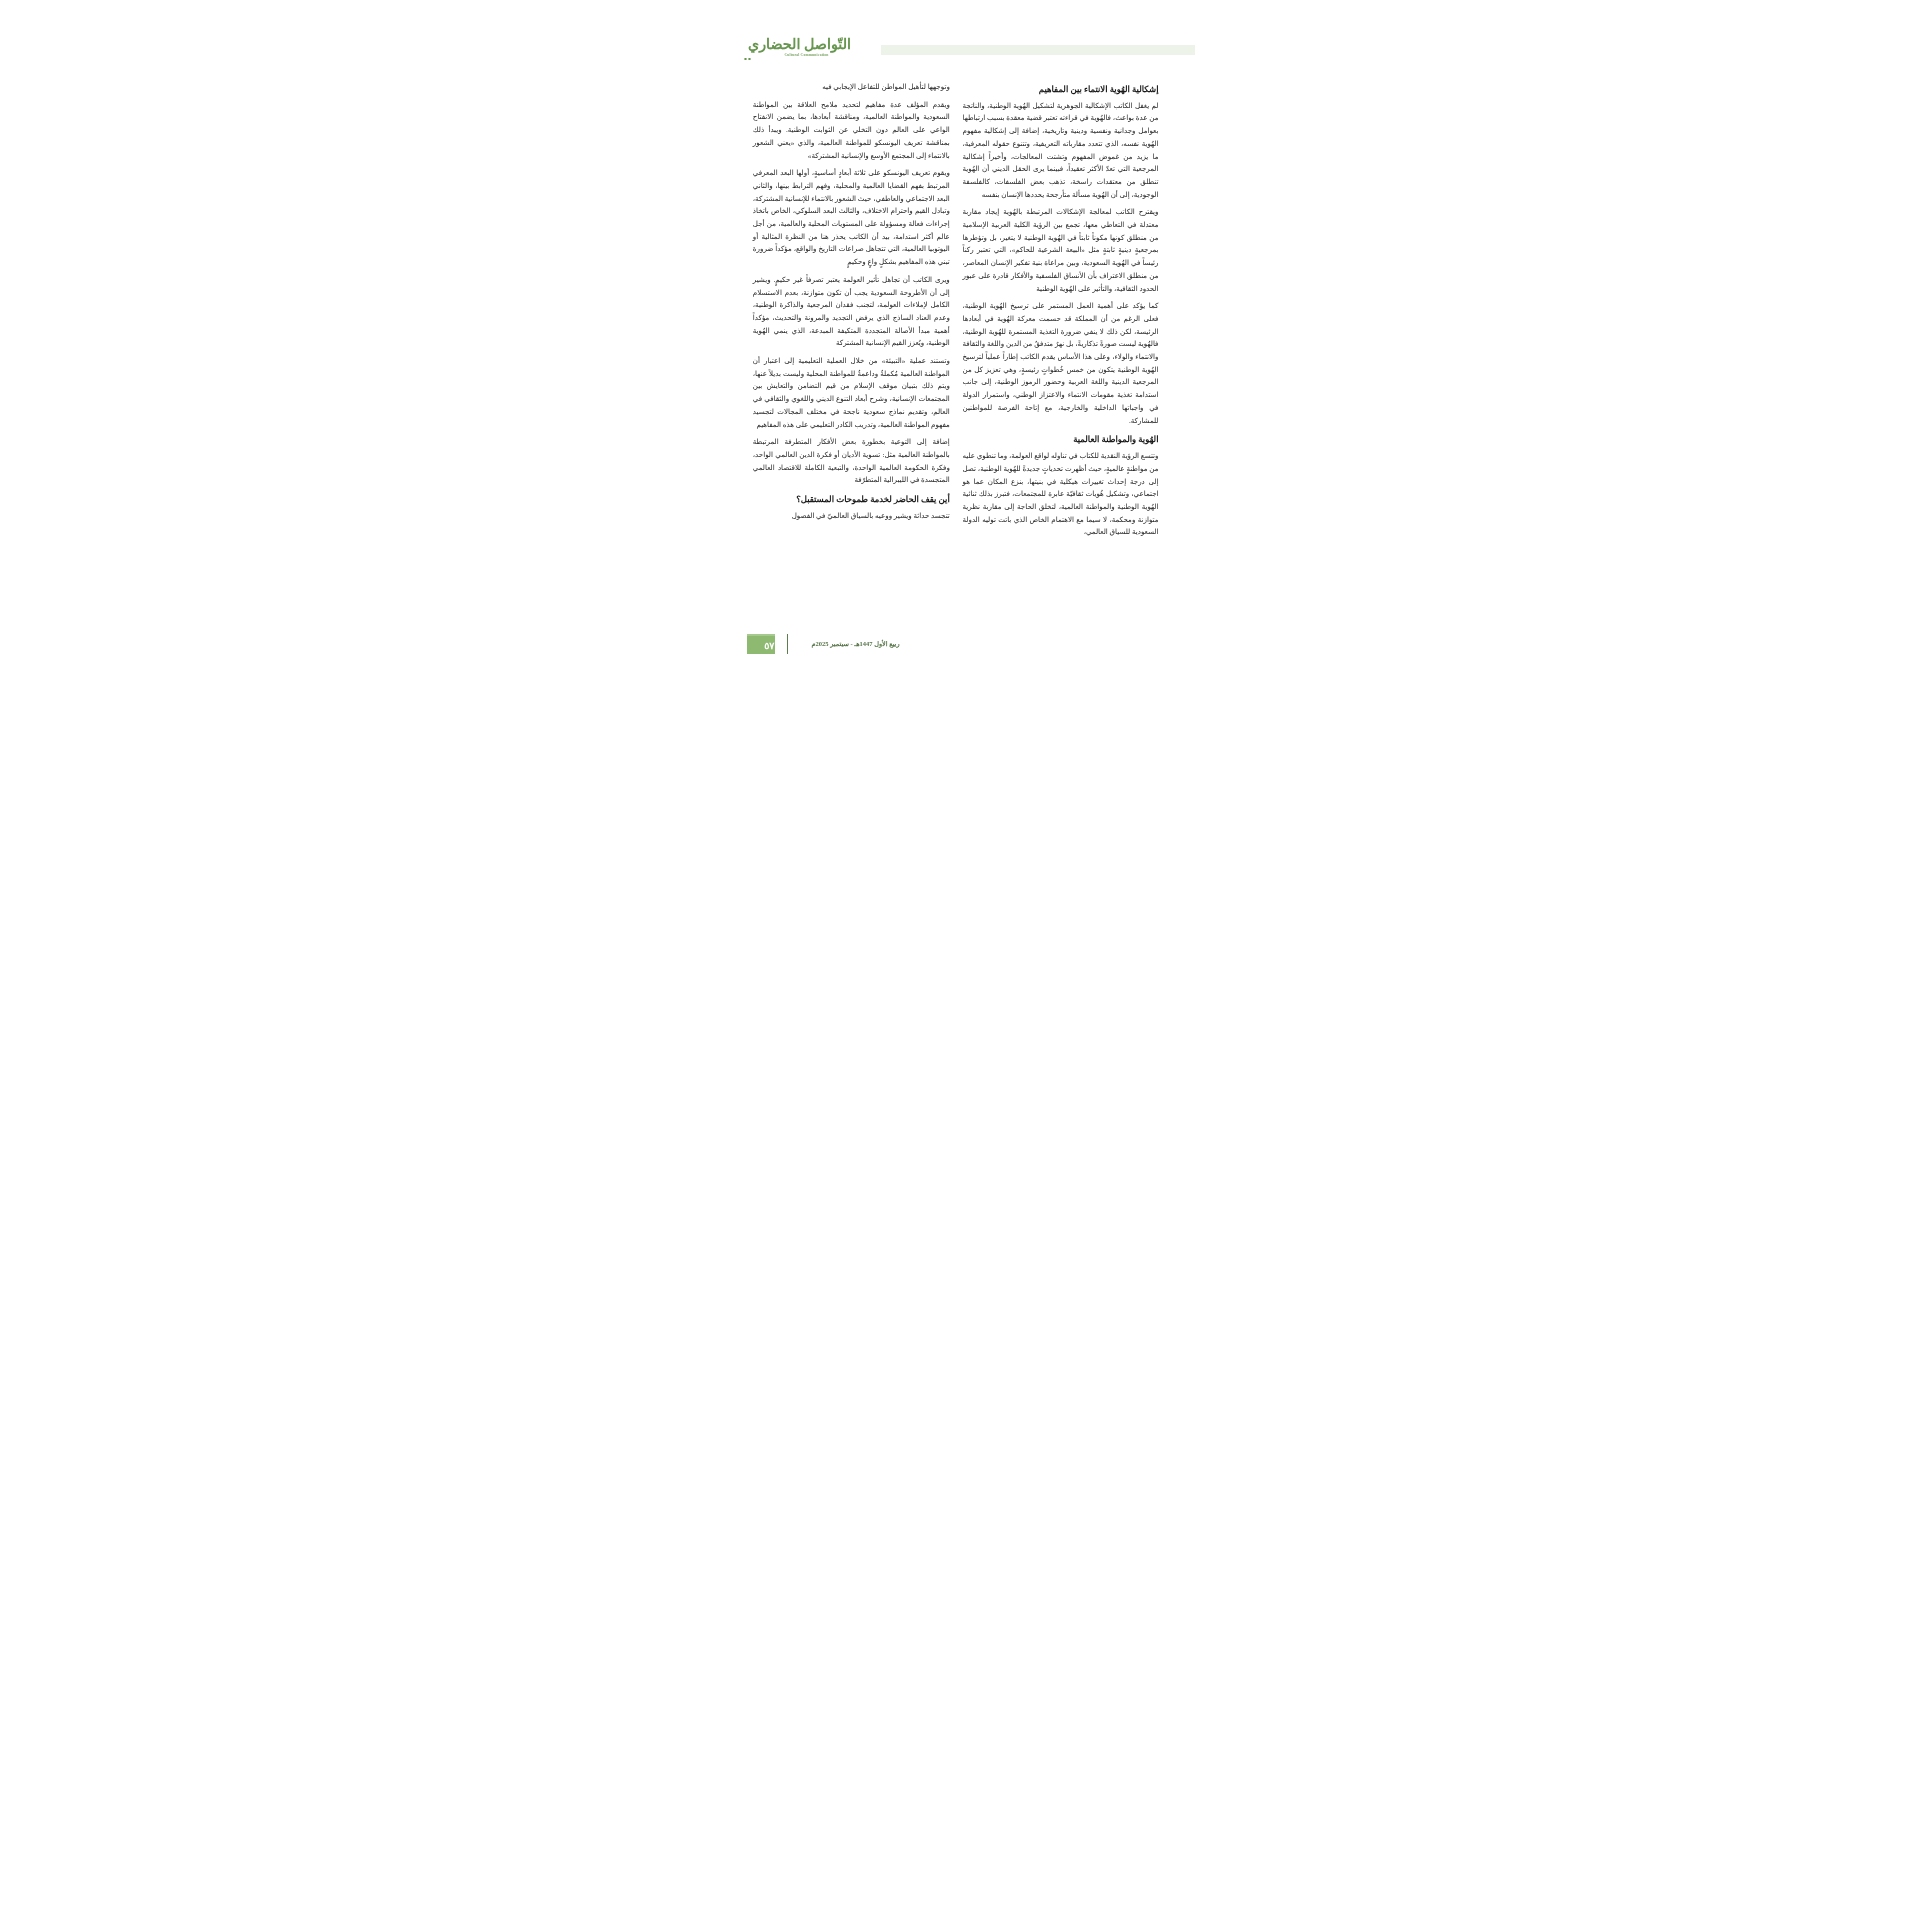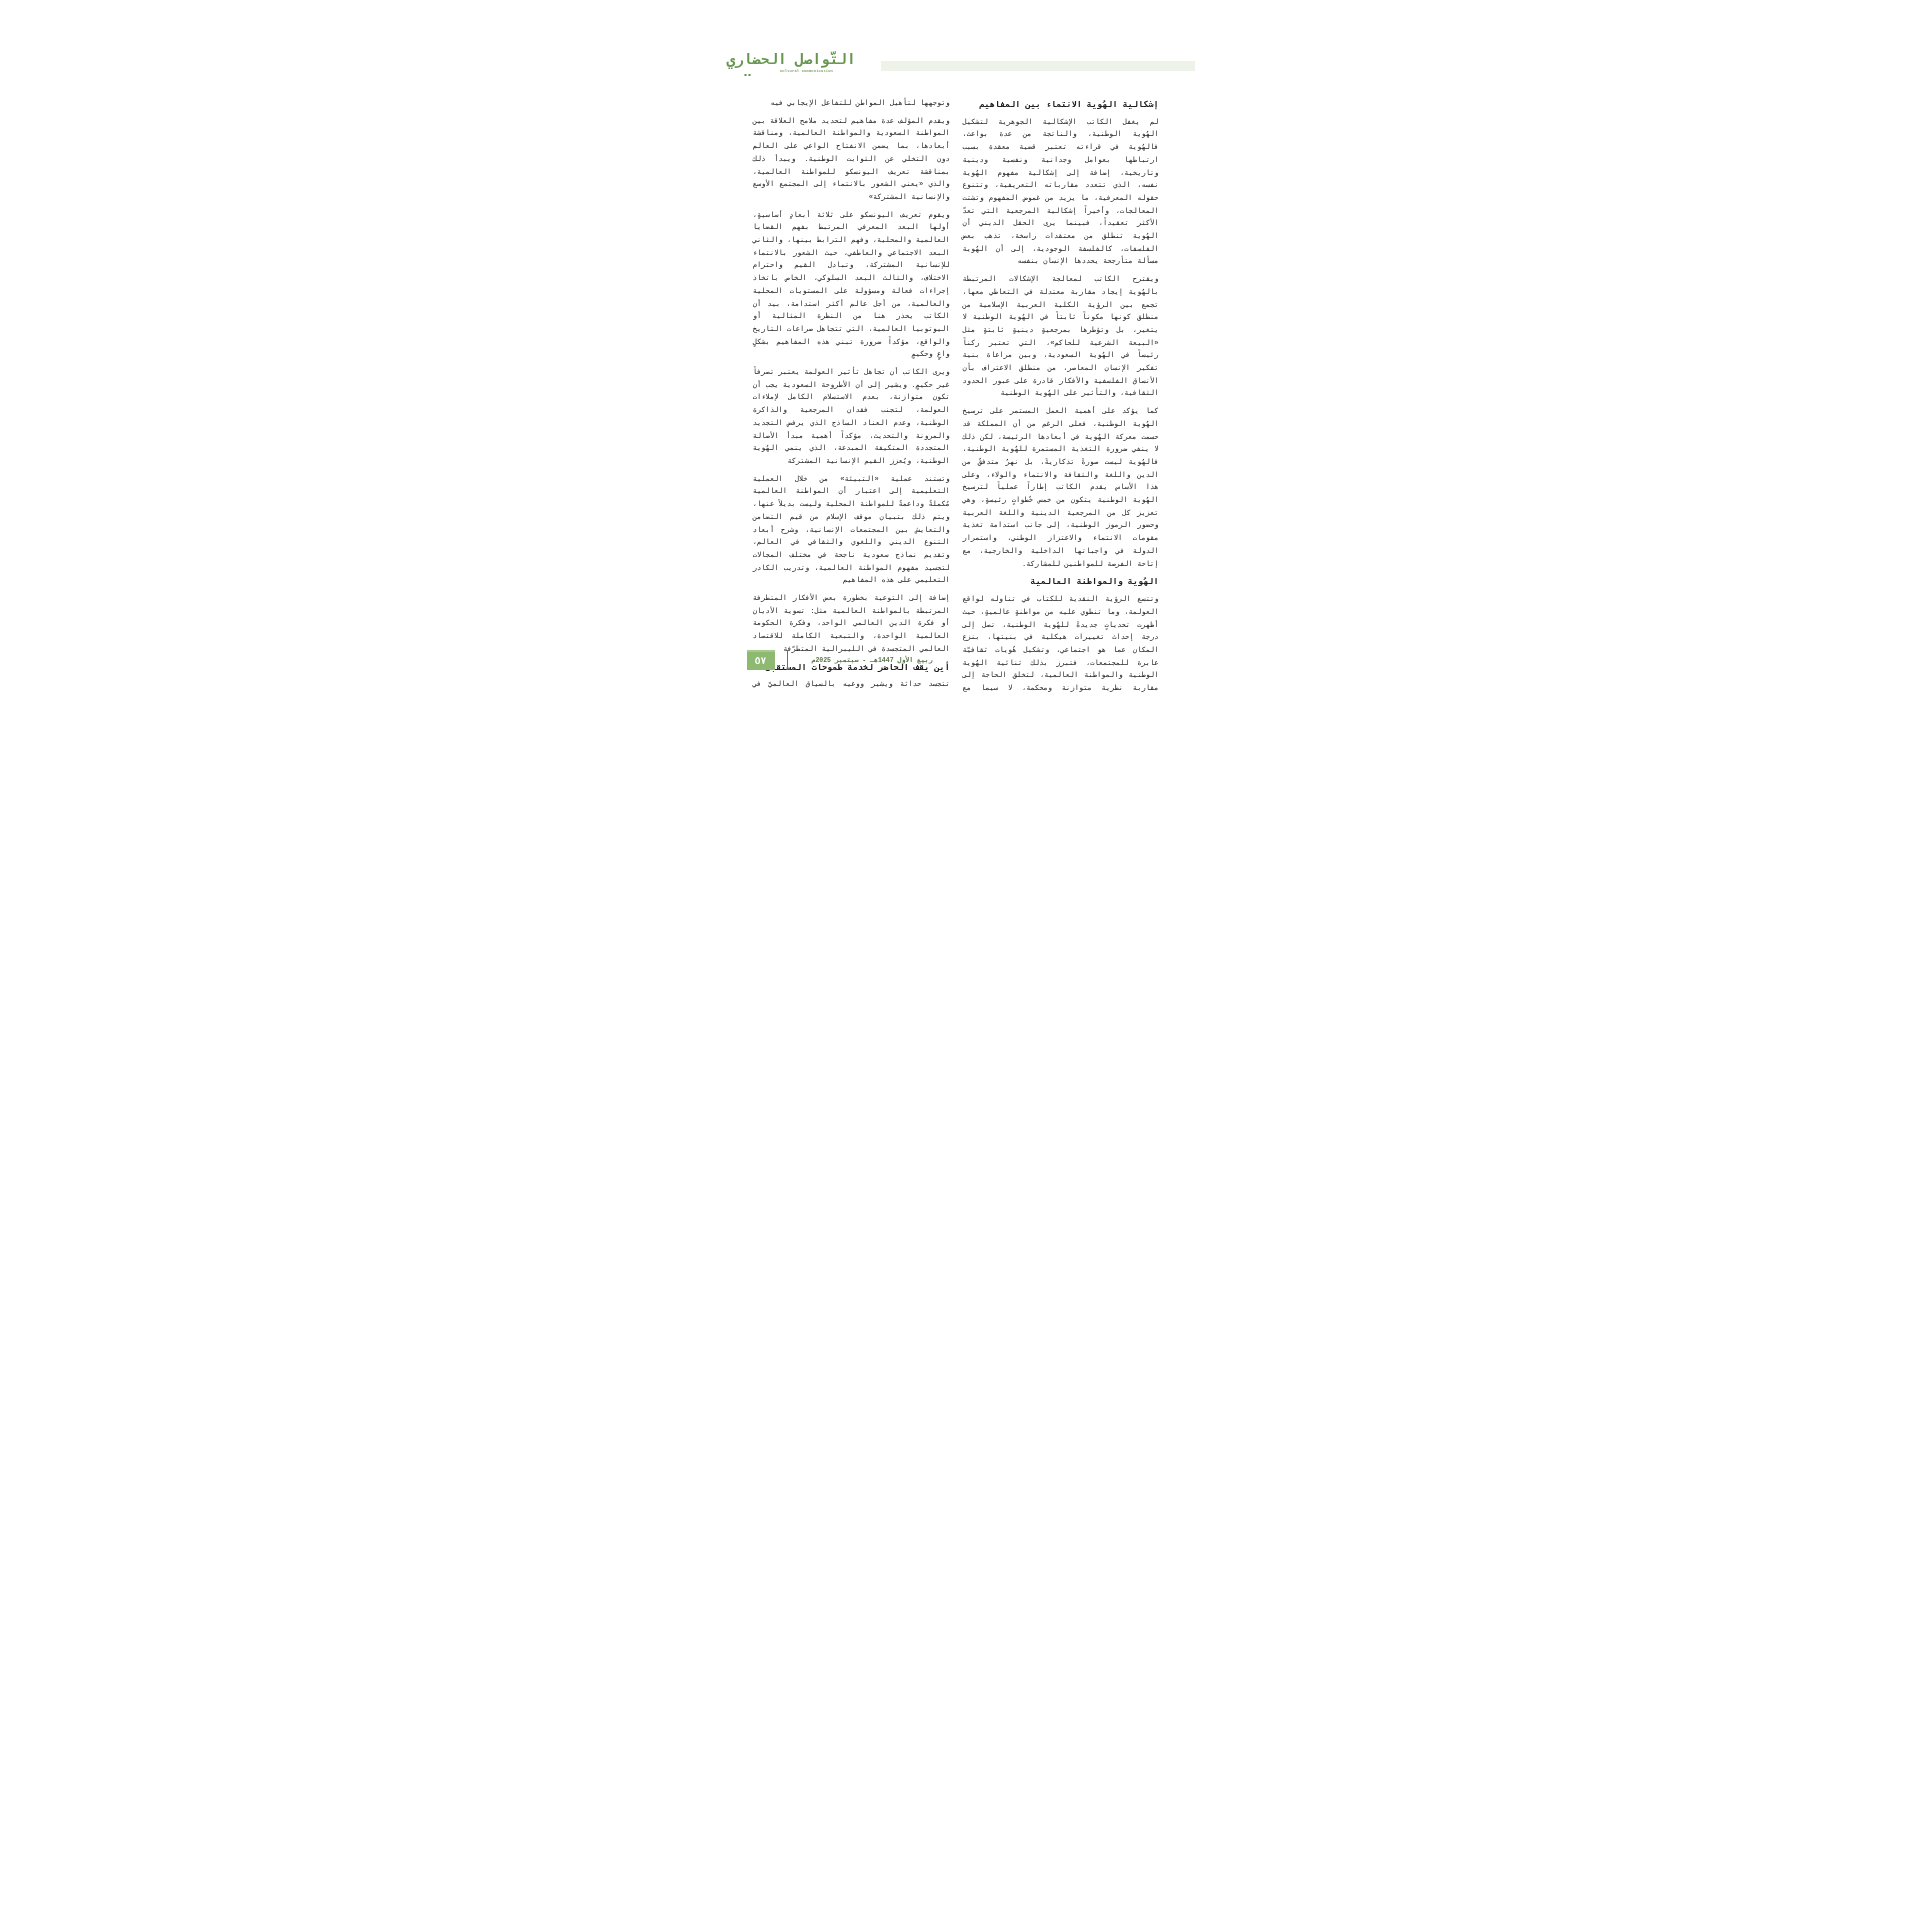--- a/index.html
+++ b/index.html
@@ -4,25 +4,25 @@
 <style>
   html, body {
     margin: 0;
     padding: 0;
     background: #ffffff;
   }
   .page {
     position: relative;
     width: 478px;
     height: 676px;
-    margin: 16px auto;
+    margin: 0 auto;
     background: #ffffff;
     overflow: hidden;
     direction: rtl;
-    font-family: Liberation Mono, monospace;
+    font-family: Liberation Serif, serif;
     color: #232323;
   }
 
   
   .header-band {
     position: absolute;
     left: 164px;
     right: 0;
     top: 45px;
     height: 10.4px;
@@ -117,21 +117,20 @@
     position: absolute;
     left: 30px;
     top: 634px;
     width: 28px;
     height: 20.4px;
     background: #8db971;
     border-top: 2.3px solid #a6ca8e;
     box-sizing: border-box;
     display: flex;
     align-items: center;
-    justify-content: center;
     color: #ffffff;
     font-size: 9.6px;
     font-weight: bold;
   }
   .footer-rule {
     position: absolute;
     left: 70px;
     top: 634px;
     width: 1.2px;
     height: 20.4px;

